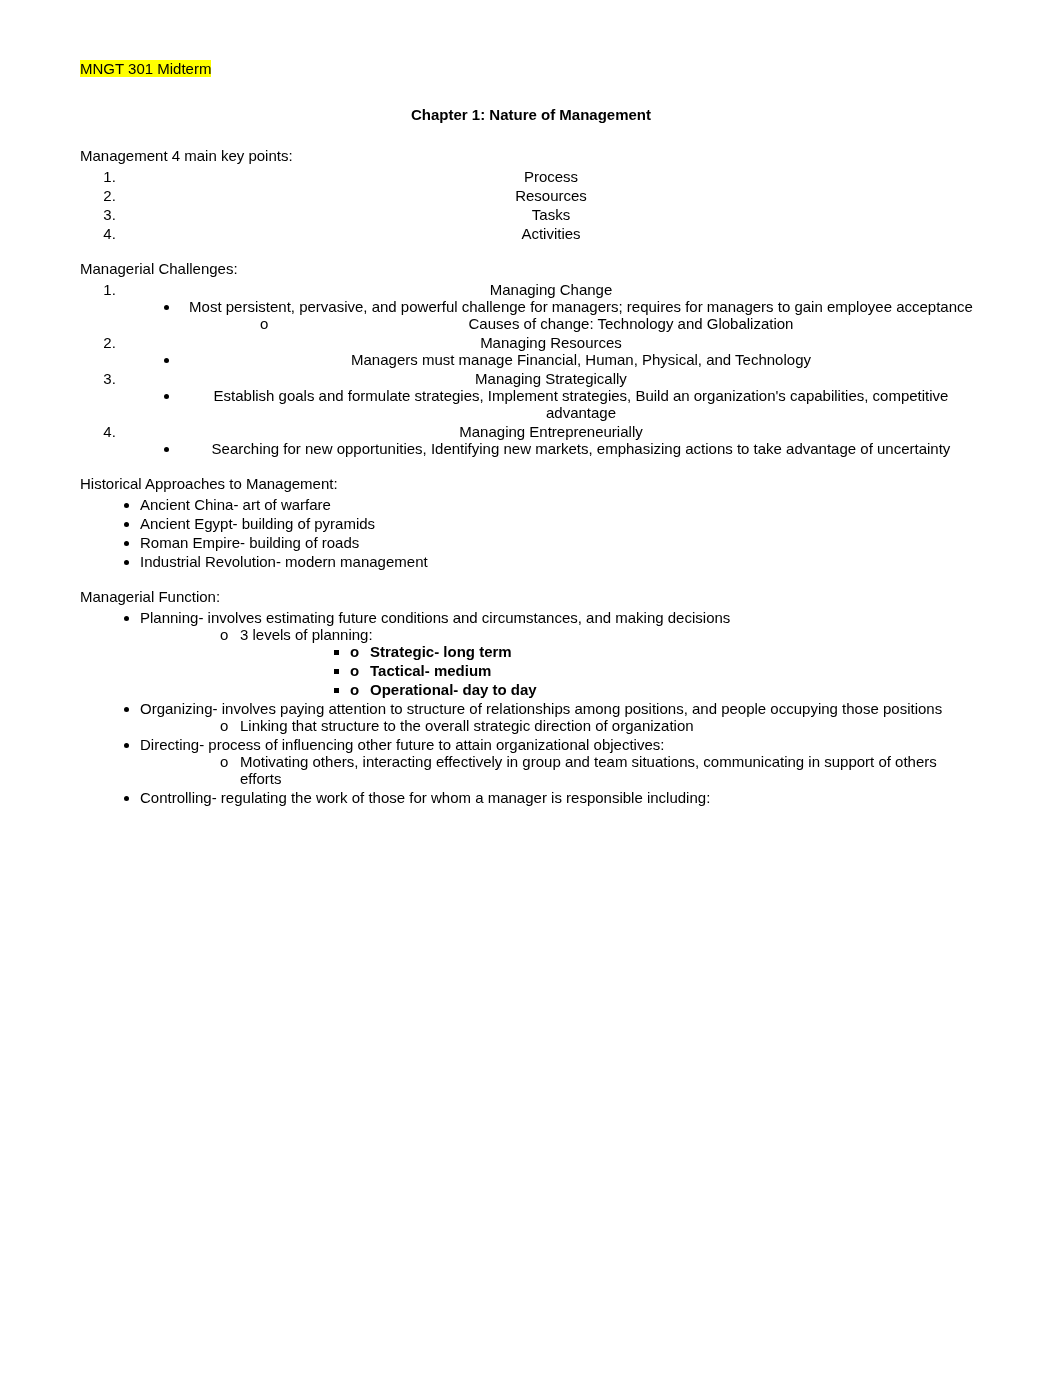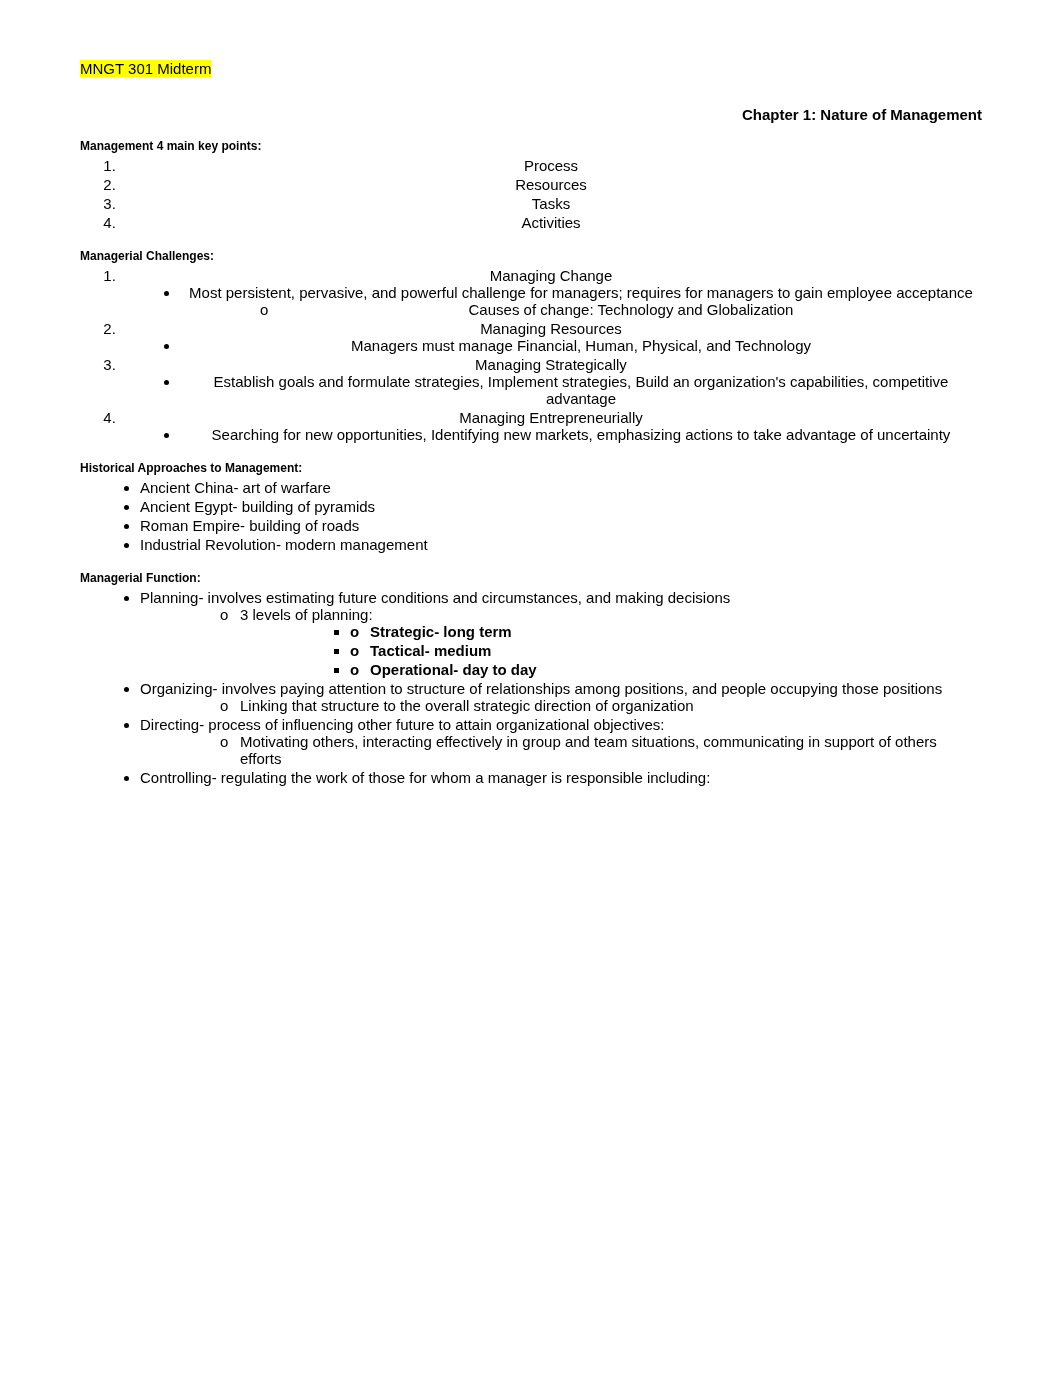--- a/index.html
+++ b/index.html
@@ -24,32 +24,31 @@
     }
 
     .page-title {
       background-color: #ffff00;
       display: inline;
       font-size: 15px;
       font-family: Arial, sans-serif;
     }
 
     .chapter-title {
-      text-align: right;
+      text-align: center;
       font-weight: bold;
       font-size: 15px;
       font-family: Arial, sans-serif;
-      margin-bottom: 16px;
+      margin-bottom: 24px;
     }
 
     .section-intro {
       font-family: Arial, sans-serif;
-      font-size: 12px;
+      font-size: 15px;
       margin-bottom: 4px;
-      font-weight: bold;
     }
 
     ol.main-list {
       font-family: Arial, sans-serif;
       font-size: 15px;
       margin-left: 40px;
       margin-bottom: 4px;
       text-align: center;
     }
 

